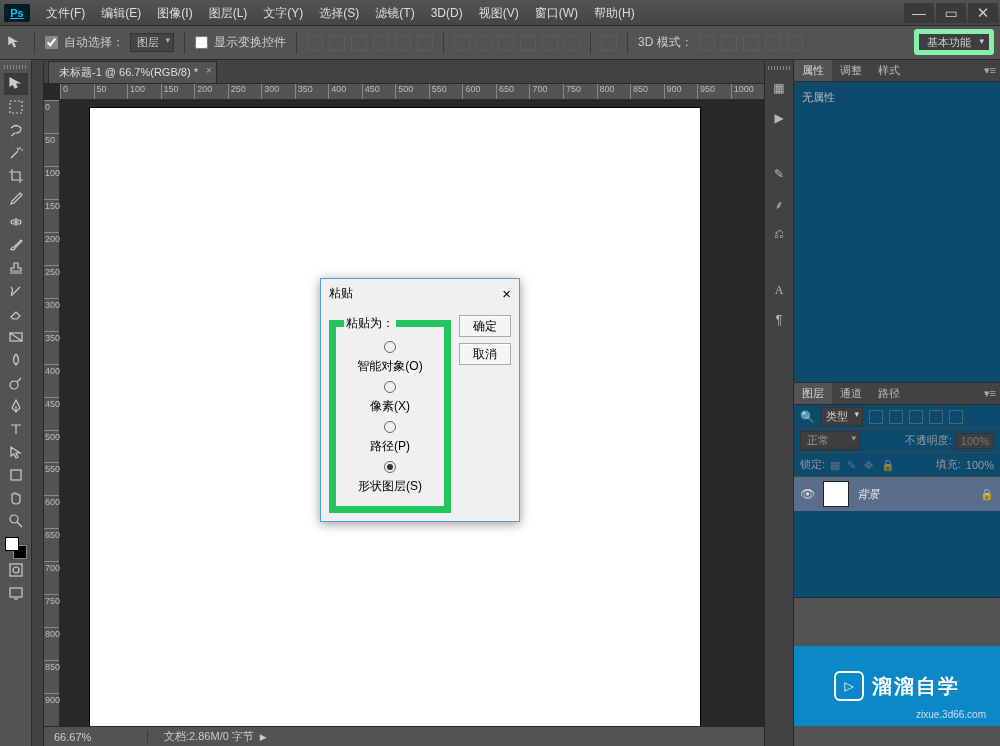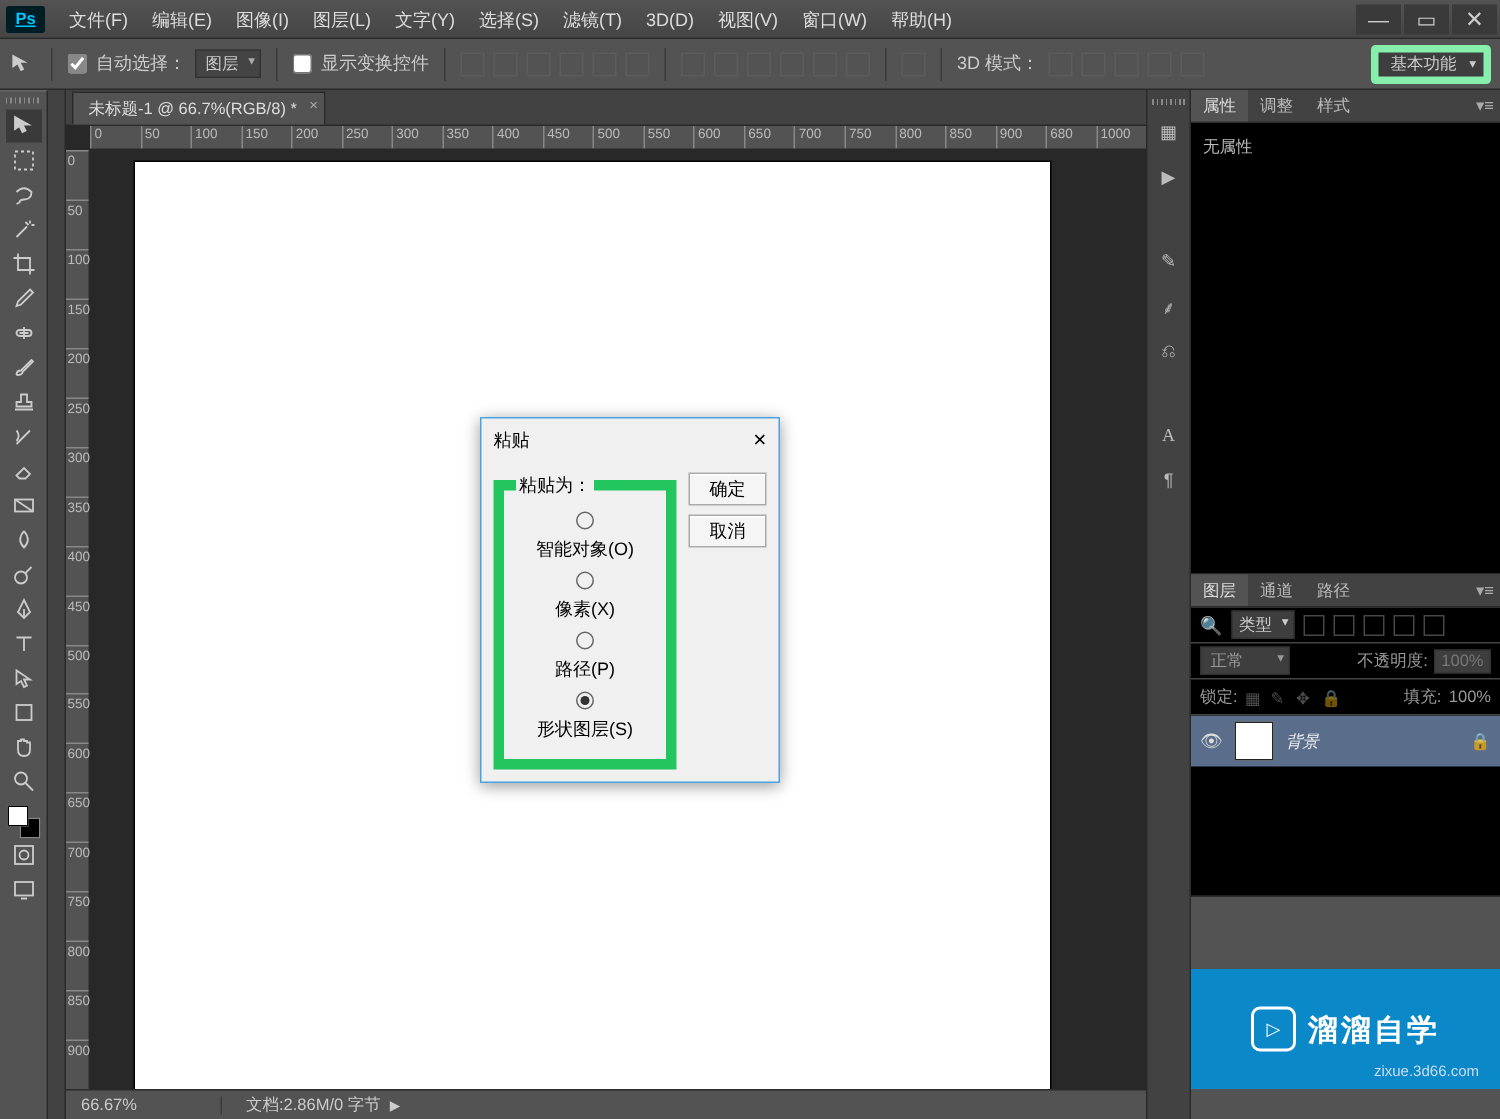--- a/index.html
+++ b/index.html
@@ -64,21 +64,21 @@
 .iconstrip{width:30px;background:#424242;border-left:1px solid #2a2a2a;border-right:1px solid #2a2a2a;display:flex;flex-direction:column;align-items:center;padding-top:6px;gap:6px;}
 .iconstrip .grip{width:22px;height:4px;background:repeating-linear-gradient(90deg,#888 0 1px,transparent 1px 3px);}
 .istrip-btn{width:24px;height:24px;color:#bbb;display:flex;align-items:center;justify-content:center;}
 .istrip-gap{height:20px;}
 .panels{flex:1;display:flex;flex-direction:column;}
 .panel{border-bottom:1px solid #2a2a2a;}
 .ptabs{height:22px;background:#424242;display:flex;align-items:flex-end;border-bottom:1px solid #2a2a2a;position:relative;}
 .ptab{padding:3px 8px;font-size:11px;color:#bbb;}
 .ptab.act{background:#535353;color:#ddd;}
 .pmenu{position:absolute;right:4px;top:4px;color:#aaa;font-size:11px;}
-.pbody{background:#000000;}
+.pbody{background:#0c4a6e;}
 .props-body{height:300px;padding:8px;color:#bbb;font-size:11px;}
 .layers-tools{height:24px;display:flex;align-items:center;gap:6px;padding:0 6px;border-bottom:1px solid #444;}
 .layers-tools .sel{background:#3e3e3e;border:1px solid #333;padding:1px 14px 1px 4px;font-size:11px;position:relative;color:#ccc;}
 .layers-tools .sel::after{content:"▾";position:absolute;right:3px;top:1px;font-size:9px;}
 .layers-tools .ic{width:14px;height:14px;opacity:0.6;border:1px solid #777;}
 .layers-row2{height:24px;display:flex;align-items:center;padding:0 6px;gap:4px;border-bottom:1px solid #444;font-size:11px;color:#999;}
 .layers-row2 .blend{background:#3e3e3e;border:1px solid #333;padding:1px 30px 1px 6px;position:relative;}
 .layers-row2 .blend::after{content:"▾";position:absolute;right:3px;top:1px;font-size:9px;}
 .layers-row2 .opl{margin-left:auto;}
 .layers-row2 .val{background:#3e3e3e;border:1px solid #333;padding:1px 4px;color:#777;}
@@ -331,21 +331,21 @@
           <div class="tick">450</div>
           <div class="tick">500</div>
           <div class="tick">550</div>
           <div class="tick">600</div>
           <div class="tick">650</div>
           <div class="tick">700</div>
           <div class="tick">750</div>
           <div class="tick">800</div>
           <div class="tick">850</div>
           <div class="tick">900</div>
-          <div class="tick">680</div>
+          <div class="tick">950</div>
           <div class="tick">1000</div>
         </div>
     </div>
     <div class="canvas-row">
       <div class="ruler-v" id="ruler-v">
           <div class="tick">0</div>
           <div class="tick">50</div>
           <div class="tick">100</div>
           <div class="tick">150</div>
           <div class="tick">200</div>

